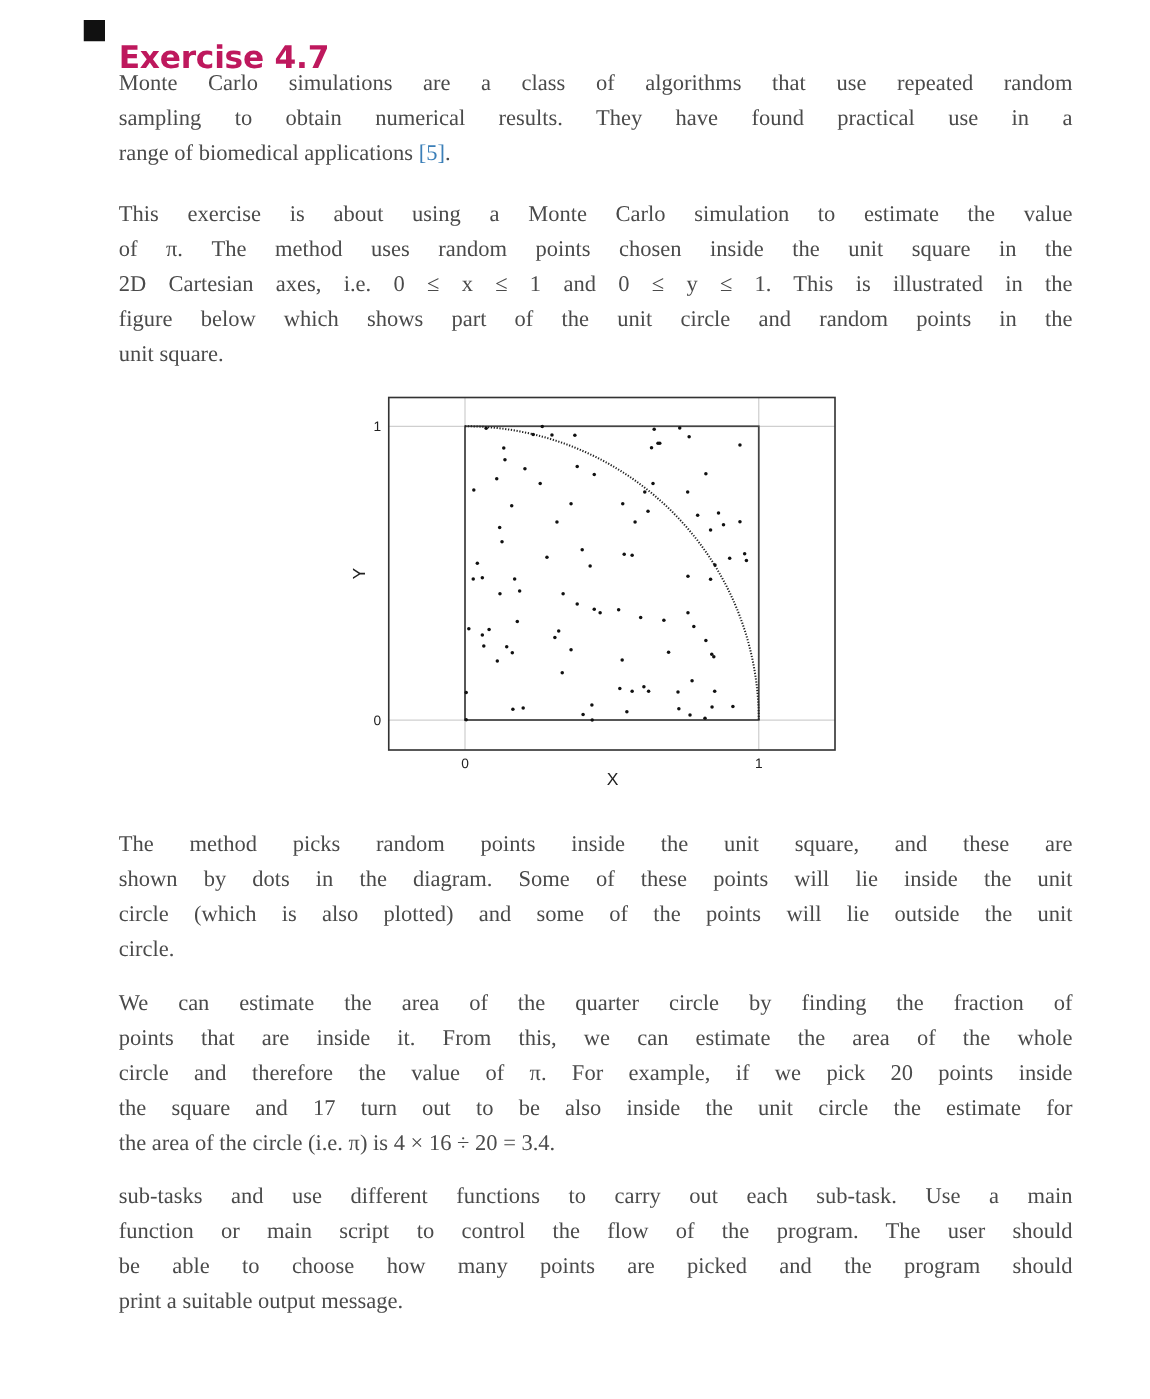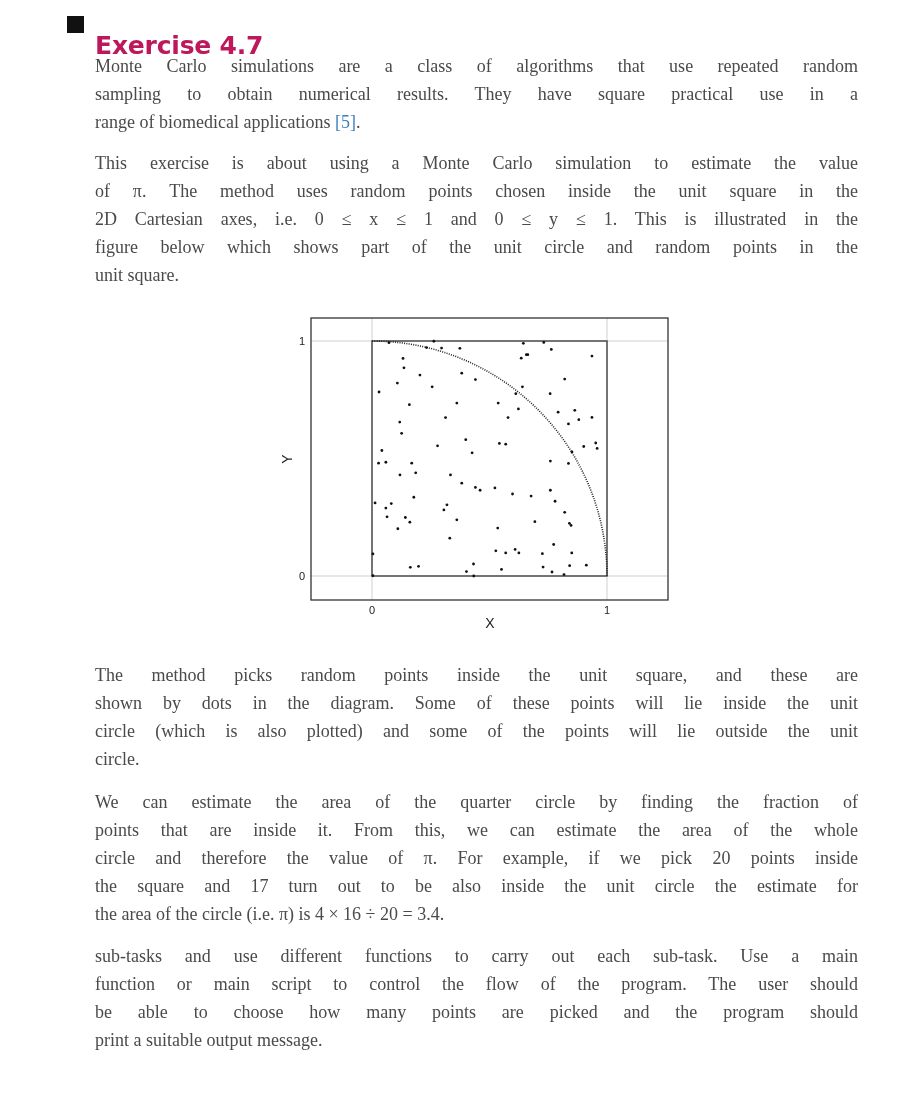--- a/index.html
+++ b/index.html
@@ -39,25 +39,25 @@
 <div class="heading">
   <div class="sq"></div>
   <div class="title">Exercise 4.7</div>
 </div>
 
 <div class="margin-note" style="top:52px">O4</div>
 <div class="margin-note" style="top:80px">O4</div>
 
 <div class="para" style="top:52px">
   <div class="line">Monte Carlo simulations are a class of algorithms that use repeated random</div>
-  <div class="line">sampling to obtain numerical results. They have square practical use in a</div>
+  <div class="line">sampling to obtain numerical results. They have found practical use in a</div>
   <div class="line last" id="p0l2">range of biomedical applications <span class="cite">[5]</span>.</div>
 </div>
 
-<div class="para" style="top:149px">
+<div class="para" style="top:157px">
   <div class="line">This exercise is about using a Monte Carlo simulation to estimate the value</div>
   <div class="line">of π. The method uses random points chosen inside the unit square in the</div>
   <div class="line">2D Cartesian axes, i.e. 0 ≤ x ≤ 1 and 0 ≤ y ≤ 1. This is illustrated in the</div>
   <div class="line">figure below which shows part of the unit circle and random points in the</div>
   <div class="line last">unit square.</div>
 </div>
 
 <div class="figure">
   <svg id="plot" width="410" height="330" viewBox="0 0 410 330">
       <line x1="102" y1="8" x2="102" y2="290" stroke="#cfcfcf" stroke-width="1"></line>

